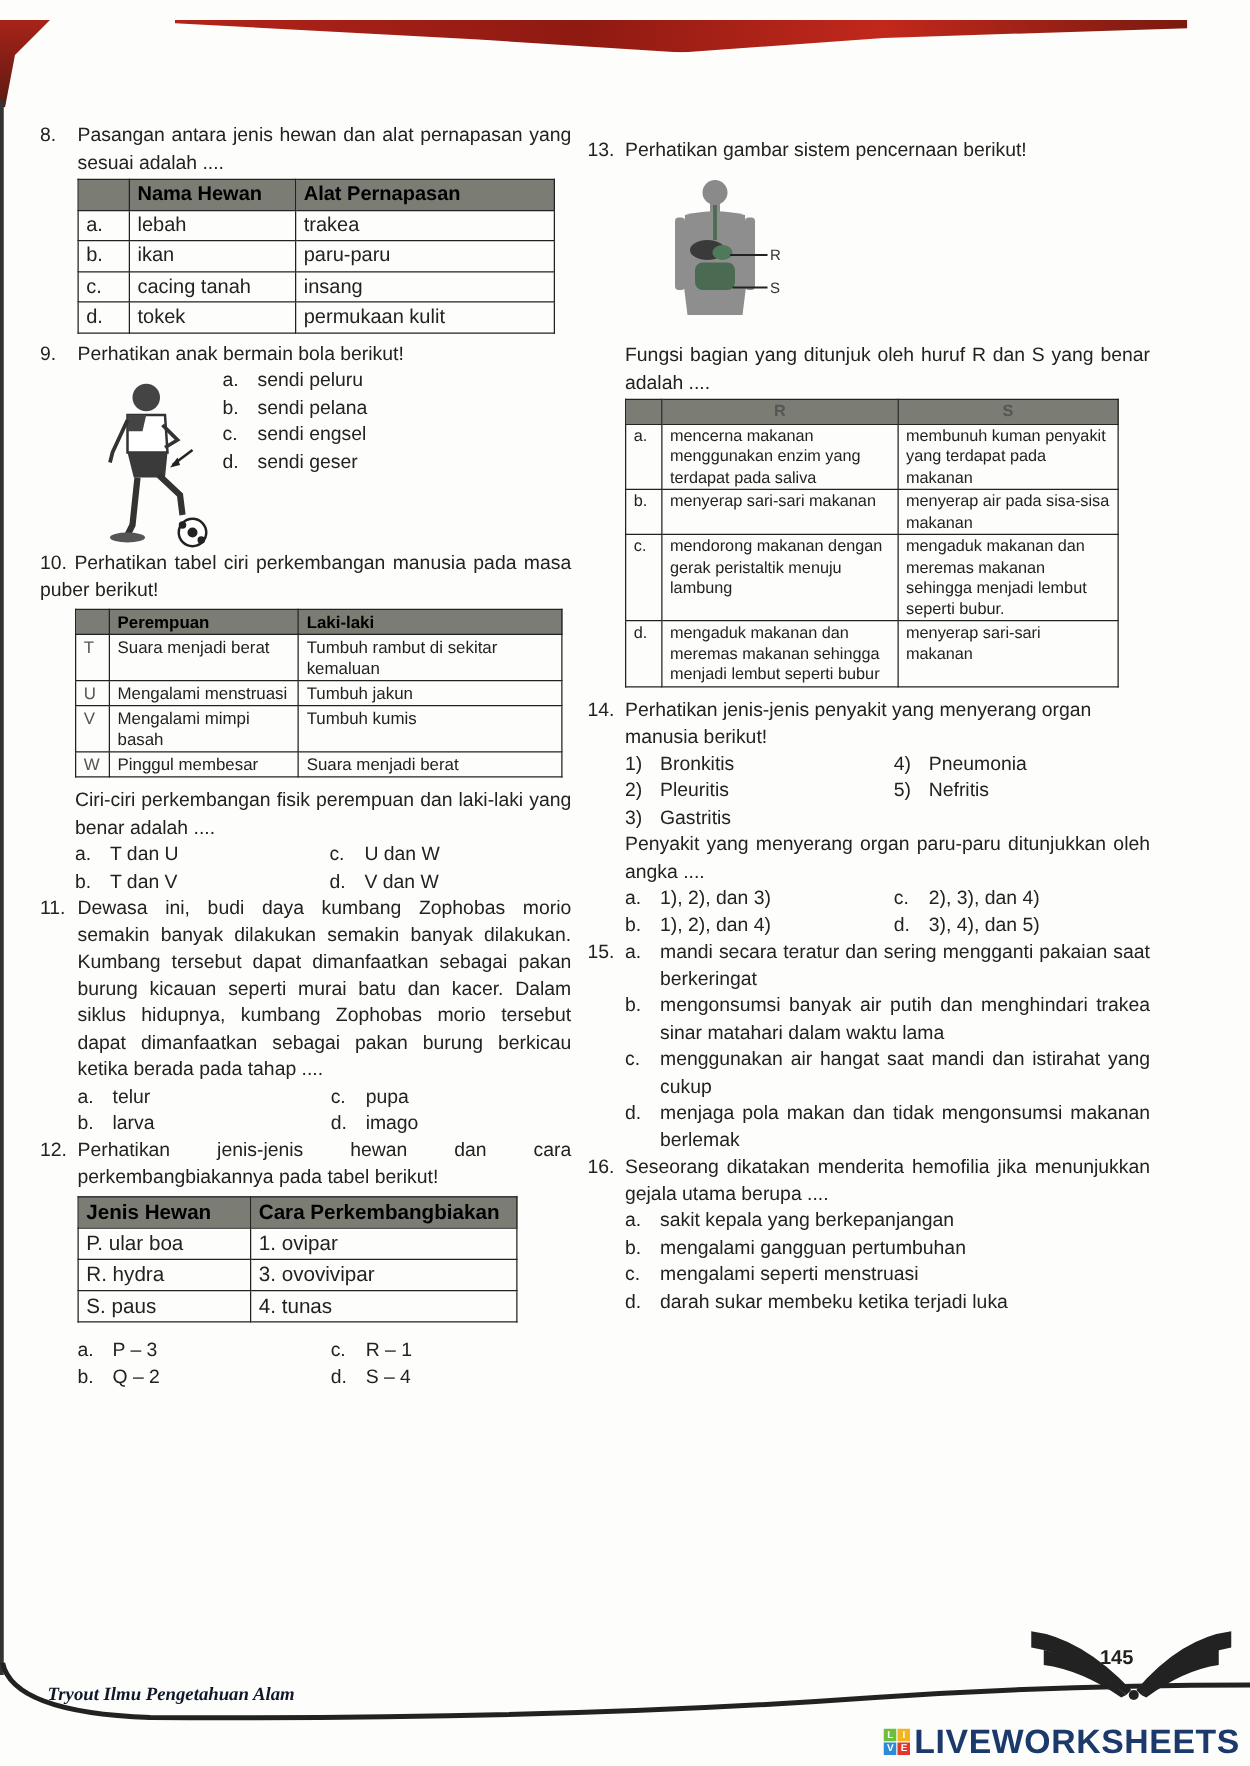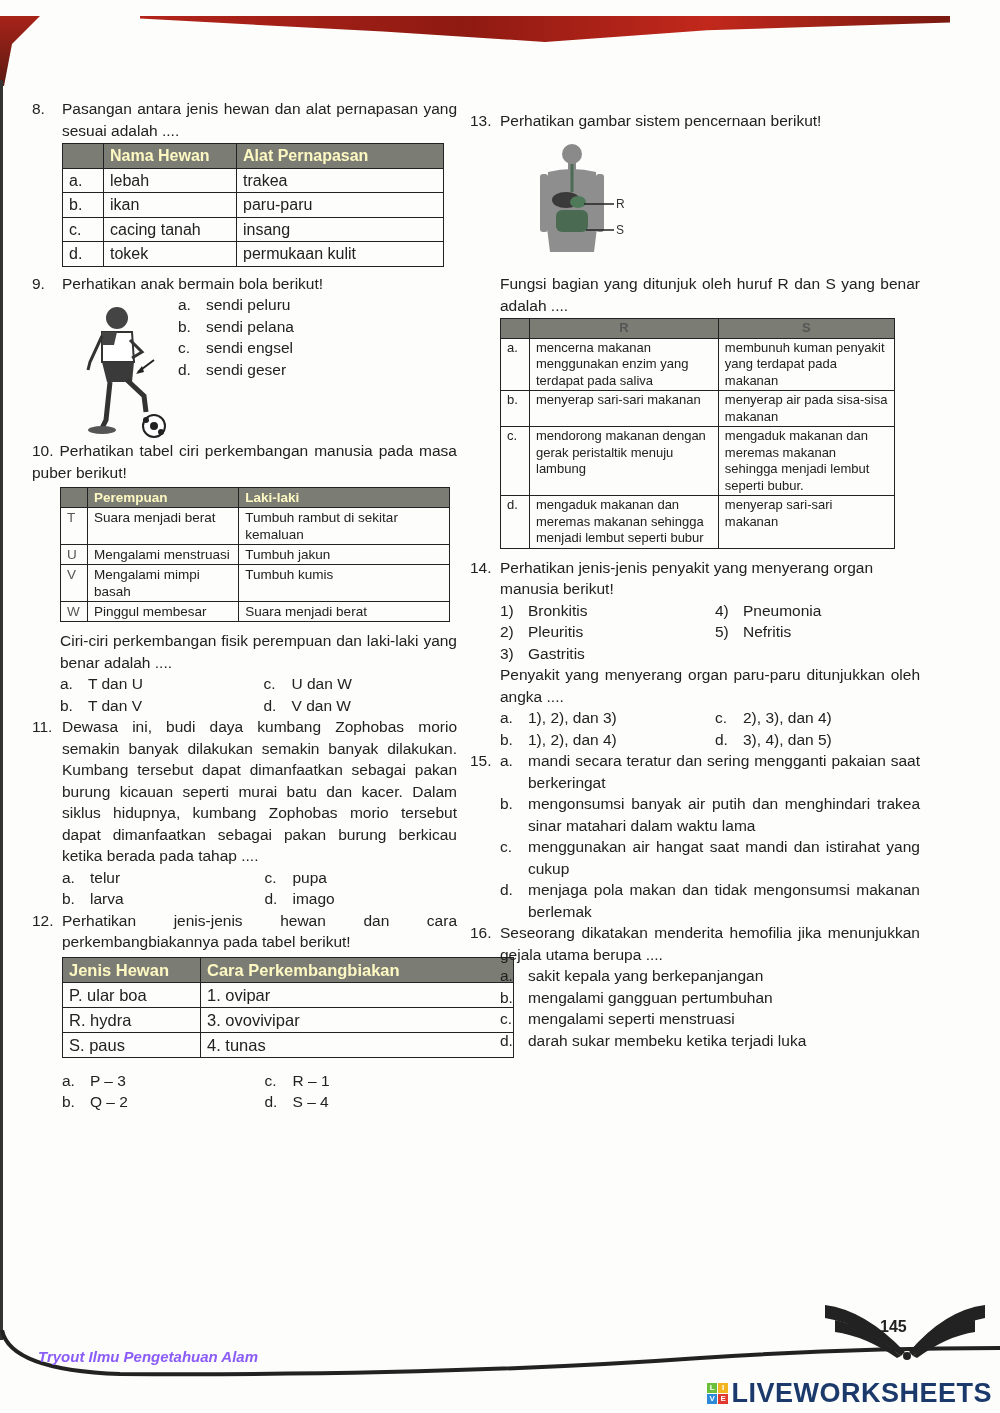--- a/index.html
+++ b/index.html
@@ -28,41 +28,41 @@
   .q { position: relative; padding-left: 30px; }
   .qnum { position: absolute; left: 0; top: 0; }
   .just { text-align: justify; }
   .opts { display: grid; grid-template-columns: 1fr 1fr; column-gap: 10px; }
   .opt { display: flex; }
   .opt .l { width: 28px; flex: none; }
   .opt-list .opt { margin-bottom: 0; }
 
   table { border-collapse: collapse; }
   td, th { border: 1.5px solid #222; padding: 1px 6px; text-align: left; vertical-align: top; }
-  th { background: #7b7d74; color: #fef9c3; font-weight: bold; }
+  th { background: #7b7d74; color: #000000; font-weight: bold; }
 
   .t8 { width: 382px; font-size: 16px; margin: 2px 0 6px 0; }
   .t8 td:first-child, .t8 th:first-child { width: 28px; }
   .t8 th:nth-child(2) { width: 120px; }
 
   .t10 { width: 390px; font-size: 13.5px; line-height: 17px; margin: 4px 0 8px 0; }
   .t10 td:first-child, .t10 th:first-child { width: 14px; color:#555; }
 
-  .t12 { width: 452px; font-size: 16.5px; line-height: 22px; margin: 4px 0 12px 0; }
+  .t12 { width: 352px; font-size: 16.5px; line-height: 22px; margin: 4px 0 12px 0; }
   .t12 th:first-child { width: 125px; }
 
   .t13 { width: 395px; font-size: 13px; line-height: 16.5px; margin: 2px 0 8px 0; }
   .t13 td:first-child, .t13 th:first-child { width: 16px; }
   .t13 th { height: 14px; text-align: center; color:#555; }
 
   .fig-player { width: 110px; height: 140px; float: left; margin: 6px 6px 0 0; }
   .fig-body { width: 120px; height: 120px; margin: 10px 0 6px 40px; }
 
   .footer-title {
-    position: absolute; left: 38px; top: 1348px; font-size: 15px; font-weight: bold; font-style: italic; color:#8b5cf6;
+    position: absolute; left: 38px; top: 1348px; font-size: 15px; font-weight: bold; font-style: italic; color:#0f172a;font-family:Liberation Serif, serif;
   }
   .footer-curve { position: absolute; left: 0; top: 1330px; width: 1000px; height: 60px; }
   .page-num { position: absolute; left: 880px; top: 1318px; font-size: 16px; font-weight: bold; }
   .book-icon { position: absolute; left: 805px; top: 1300px; width: 190px; height: 60px; }
   .lw-logo {
     position: absolute; right: 8px; top: 1378px; font-size: 27px; font-weight: bold; color: #1b3a6b;
     letter-spacing: 0.5px; display: flex; align-items: center;
   }
   .lw-cube { display: inline-grid; grid-template-columns: 10px 10px; grid-template-rows: 10px 10px; gap: 1px; margin-right: 3px; }
   .lw-cube span { display: block; font-size: 8px; color: #fff; text-align: center; line-height: 10px; }

